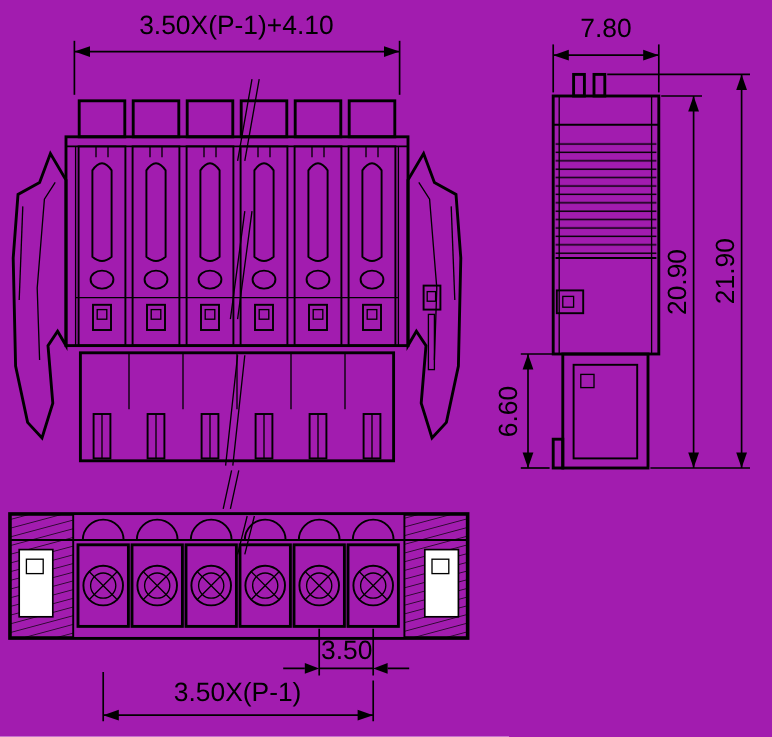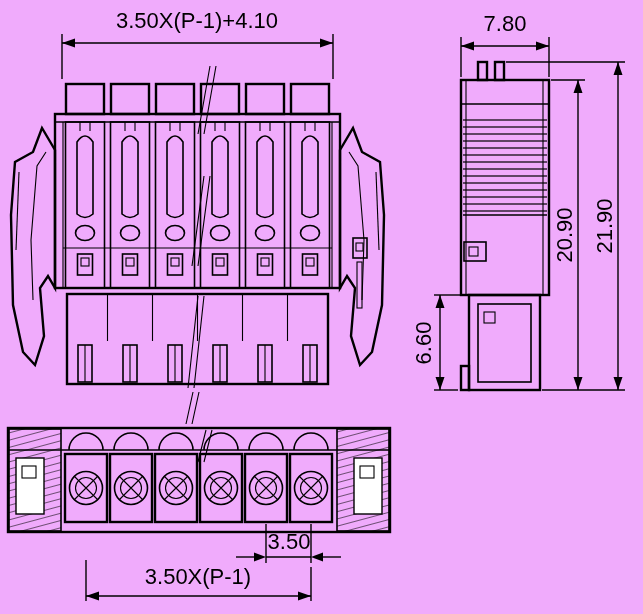--- a/index.html
+++ b/index.html
@@ -1,17 +1,17 @@
 <!DOCTYPE html>
 <html><head>
 <meta charset="utf-8">
 <style>
   html,body{margin:0;padding:0;background:#fff;}
   .canvas{
-    width:643px;height:614px;background:#f0abfc;position:relative;
+    width:643px;height:614px;background:#a21caf;position:relative;
     font-family:"Liberation Sans", sans-serif;
   }
   svg{display:block;}
   .dim-text{
     font-family:"Liberation Sans", sans-serif;
     font-size:22px;
     fill:#000;
   }
   .outline{stroke:#000;fill:none;stroke-width:2.4;}
   .mid{stroke:#000;fill:none;stroke-width:1.6;}

